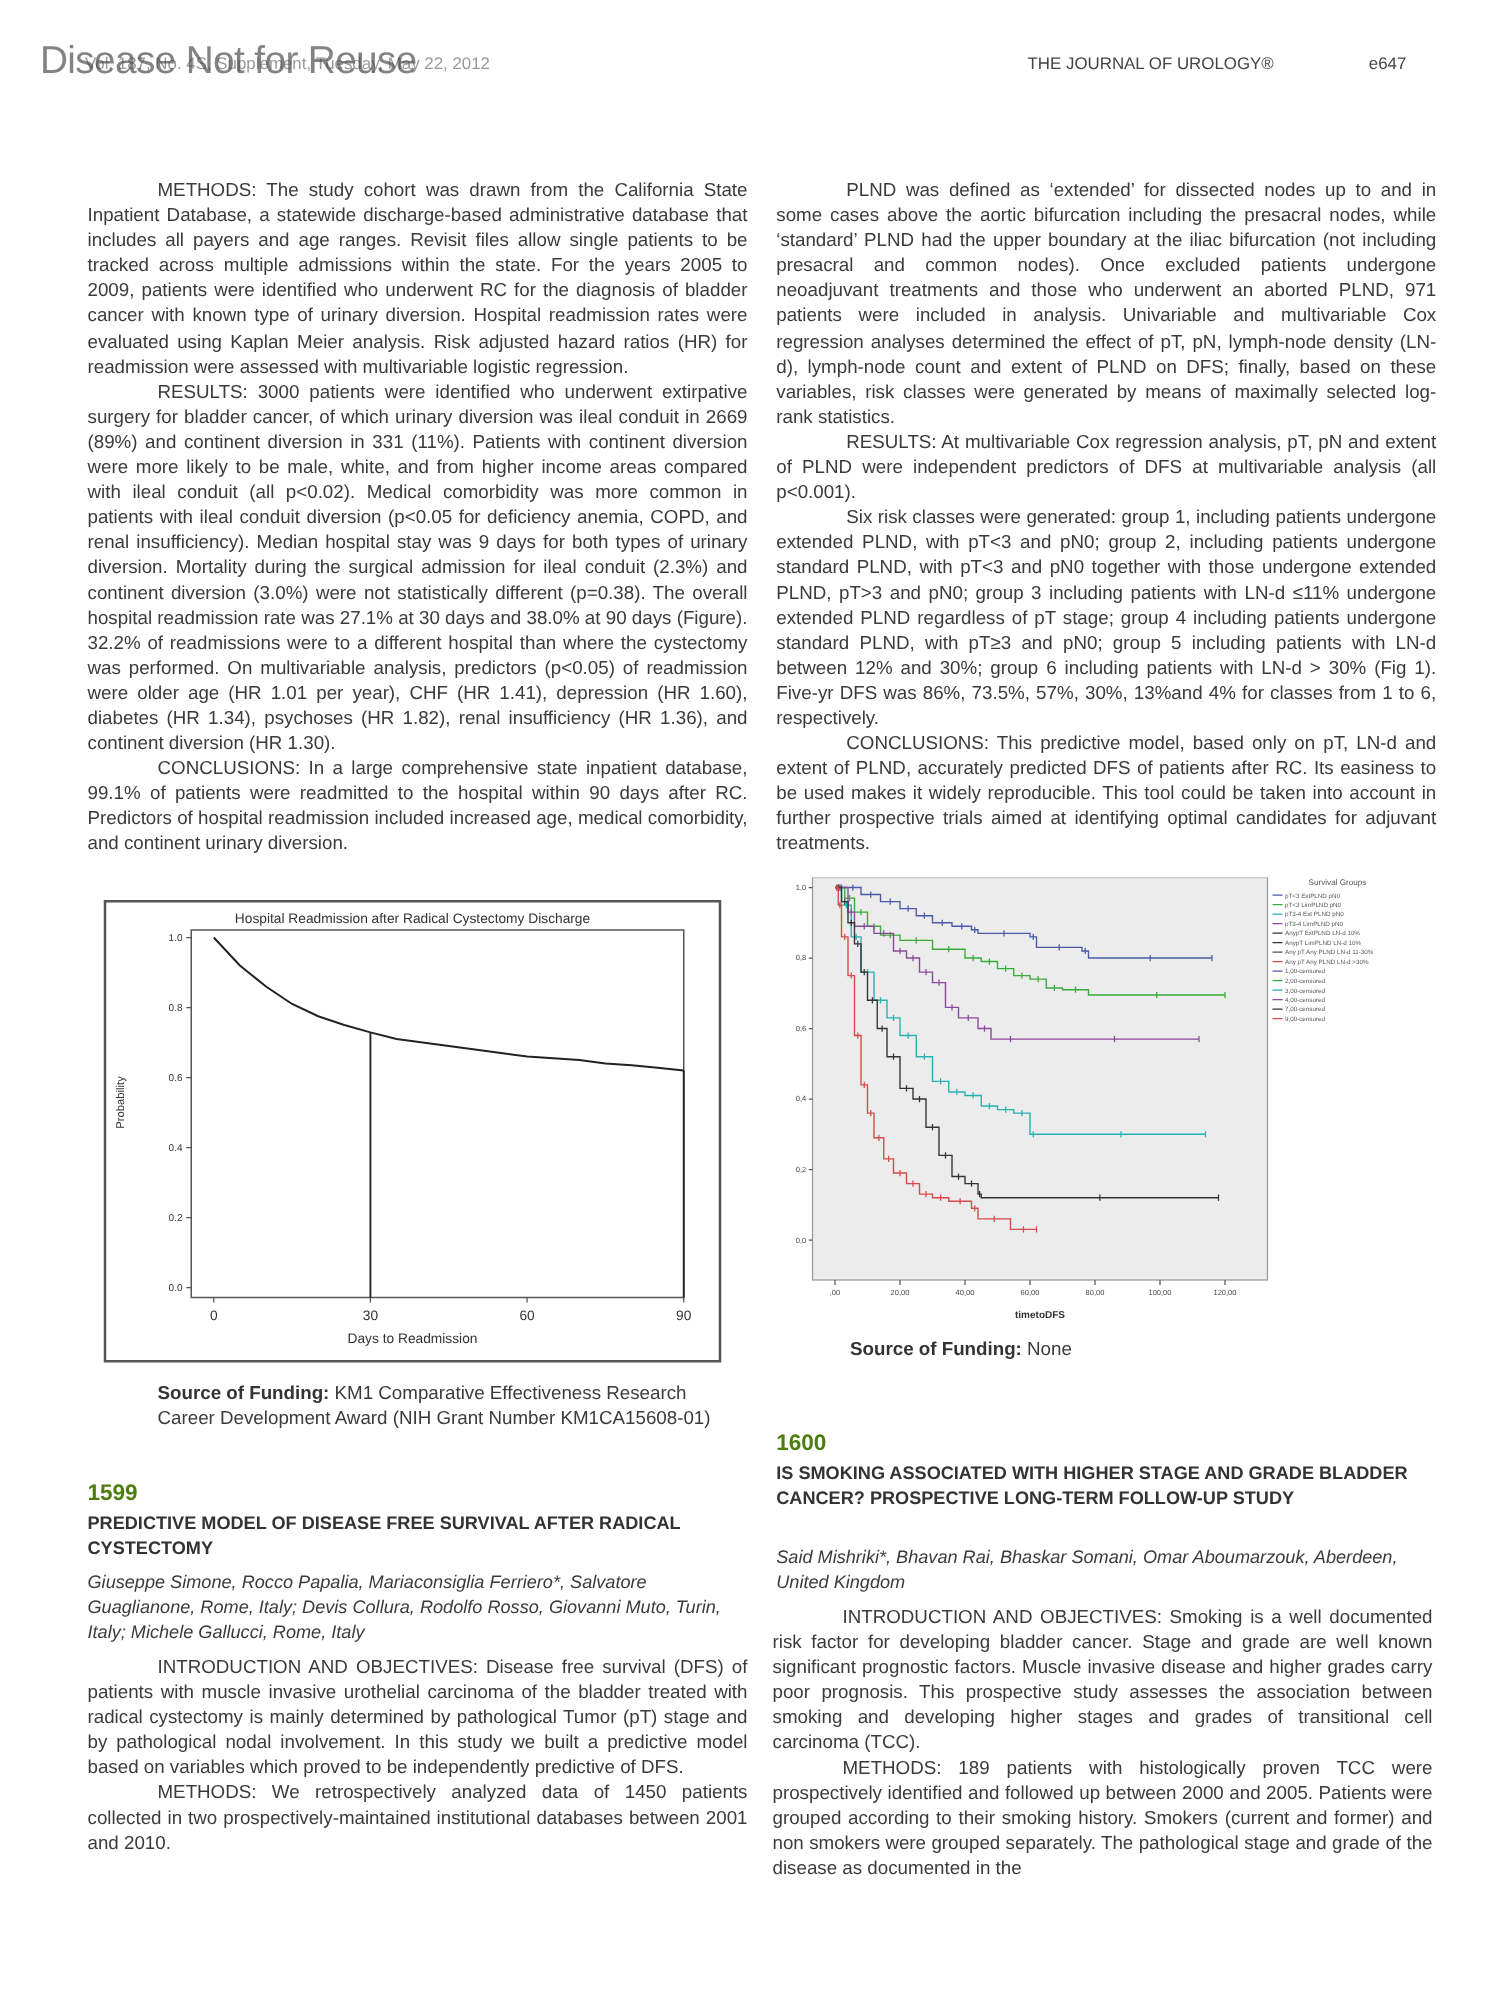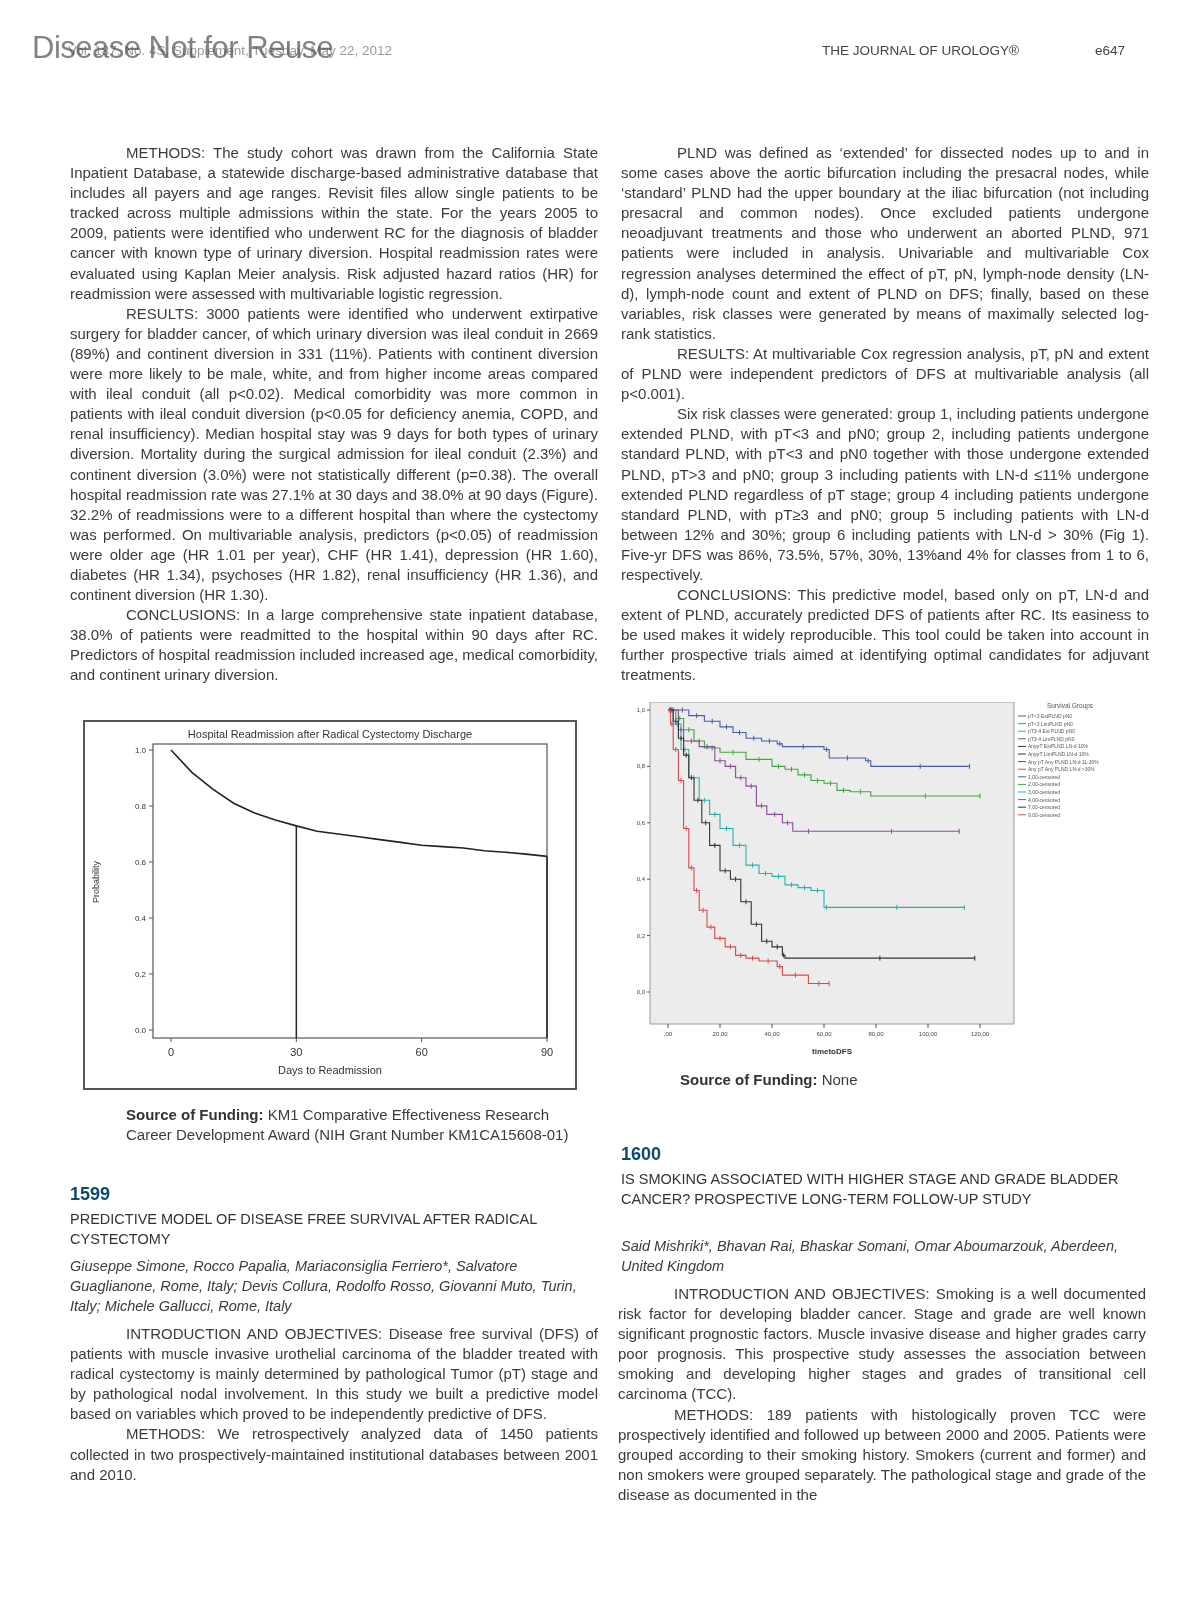--- a/index.html
+++ b/index.html
@@ -14,39 +14,39 @@
   .col p { margin: 0; text-indent: 56px; }
   #colL { left: 70px; top: 102px; }
   #colR { left: 621px; top: 102px; }
   .fig { position: absolute; }
   #fig1 { left: 83px; top: 720px; width: 490px; height: 366px; border: 2px solid #555; background: #fff; }
   #fig2 { left: 630px; top: 702px; width: 540px; height: 380px; }
   .funding { position: absolute; font-size: 15px; line-height: 20px; color: #3b3b3b; }
   .funding b { color: #333; }
   #fundL { left: 126px; top: 1105px; width: 470px; }
   #fundR { left: 680px; top: 1070px; width: 300px; }
-  .abs-num { position: absolute; font-size: 18px; font-weight: bold; color: #0c4a6e; }
-  .abs-title { position: absolute; font-size: 14.5px; font-weight: normal; line-height: 20px; color: #333; width: 530px; }
+  .abs-num { position: absolute; font-size: 18px; font-weight: bold; color: #4d7c0f; }
+  .abs-title { position: absolute; font-size: 14.5px; font-weight: bold; line-height: 20px; color: #333; width: 530px; }
   .abs-authors { position: absolute; font-size: 14.5px; font-style: italic; line-height: 20px; color: #3b3b3b; width: 530px; }
   .abs-body { position: absolute; font-size: 15px; line-height: 20.1px; text-align: justify; color: #3b3b3b; width: 528px; }
   .abs-body p { margin: 0; text-indent: 56px; }
   svg text { font-family: "Liberation Sans", sans-serif; }
 </style>
 </head>
 <body>
 
 <div class="watermark">Disease Not for Reuse</div>
 <div class="hdr-left" style="color:rgba(70,70,70,0.55)">Vol. 187, No. 4S, Supplement, Tuesday, May 22, 2012</div>
 <div class="hdr-journal">THE JOURNAL OF UROLOGY®</div>
 <div class="hdr-page">e647</div>
 
 <div class="col" id="colL">
   <p>METHODS: The study cohort was drawn from the California State Inpatient Database, a statewide discharge-based administrative database that includes all payers and age ranges. Revisit files allow single patients to be tracked across multiple admissions within the state. For the years 2005 to 2009, patients were identified who underwent RC for the diagnosis of bladder cancer with known type of urinary diversion. Hospital readmission rates were evaluated using Kaplan Meier analysis. Risk adjusted hazard ratios (HR) for readmission were assessed with multivariable logistic regression.</p>
   <p>RESULTS: 3000 patients were identified who underwent extirpative surgery for bladder cancer, of which urinary diversion was ileal conduit in 2669 (89%) and continent diversion in 331 (11%). Patients with continent diversion were more likely to be male, white, and from higher income areas compared with ileal conduit (all p&lt;0.02). Medical comorbidity was more common in patients with ileal conduit diversion (p&lt;0.05 for deficiency anemia, COPD, and renal insufficiency). Median hospital stay was 9 days for both types of urinary diversion. Mortality during the surgical admission for ileal conduit (2.3%) and continent diversion (3.0%) were not statistically different (p=0.38). The overall hospital readmission rate was 27.1% at 30 days and 38.0% at 90 days (Figure). 32.2% of readmissions were to a different hospital than where the cystectomy was performed. On multivariable analysis, predictors (p&lt;0.05) of readmission were older age (HR 1.01 per year), CHF (HR 1.41), depression (HR 1.60), diabetes (HR 1.34), psychoses (HR 1.82), renal insufficiency (HR 1.36), and continent diversion (HR 1.30).</p>
-  <p>CONCLUSIONS: In a large comprehensive state inpatient database, 38.0% of patients were readmitted to the hospital within 90 days after RC. Predictors of hospital readmission included increased age, medical comorbidity, and continent urinary diversion.</p>
+  <p>CONCLUSIONS: In a large comprehensive state inpatient database, 99.1% of patients were readmitted to the hospital within 90 days after RC. Predictors of hospital readmission included increased age, medical comorbidity, and continent urinary diversion.</p>
 </div>
 
 <div class="col" id="colR">
   <p>PLND was defined as ‘extended’ for dissected nodes up to and in some cases above the aortic bifurcation including the presacral nodes, while ‘standard’ PLND had the upper boundary at the iliac bifurcation (not including presacral and common nodes). Once excluded patients undergone neoadjuvant treatments and those who underwent an aborted PLND, 971 patients were included in analysis. Univariable and multivariable Cox regression analyses determined the effect of pT, pN, lymph-node density (LN-d), lymph-node count and extent of PLND on DFS; finally, based on these variables, risk classes were generated by means of maximally selected log-rank statistics.</p>
   <p>RESULTS: At multivariable Cox regression analysis, pT, pN and extent of PLND were independent predictors of DFS at multivariable analysis (all p&lt;0.001).</p>
   <p>Six risk classes were generated: group 1, including patients undergone extended PLND, with pT&lt;3 and pN0; group 2, including patients undergone standard PLND, with pT&lt;3 and pN0 together with those undergone extended PLND, pT&gt;3 and pN0; group 3 including patients with LN-d ≤11% undergone extended PLND regardless of pT stage; group 4 including patients undergone standard PLND, with pT≥3 and pN0; group 5 including patients with LN-d between 12% and 30%; group 6 including patients with LN-d &gt; 30% (Fig 1). Five-yr DFS was 86%, 73.5%, 57%, 30%, 13%and 4% for classes from 1 to 6, respectively.</p>
   <p>CONCLUSIONS: This predictive model, based only on pT, LN-d and extent of PLND, accurately predicted DFS of patients after RC. Its easiness to be used makes it widely reproducible. This tool could be taken into account in further prospective trials aimed at identifying optimal candidates for adjuvant treatments.</p>
 </div>
 
 <div class="fig" id="fig1">

